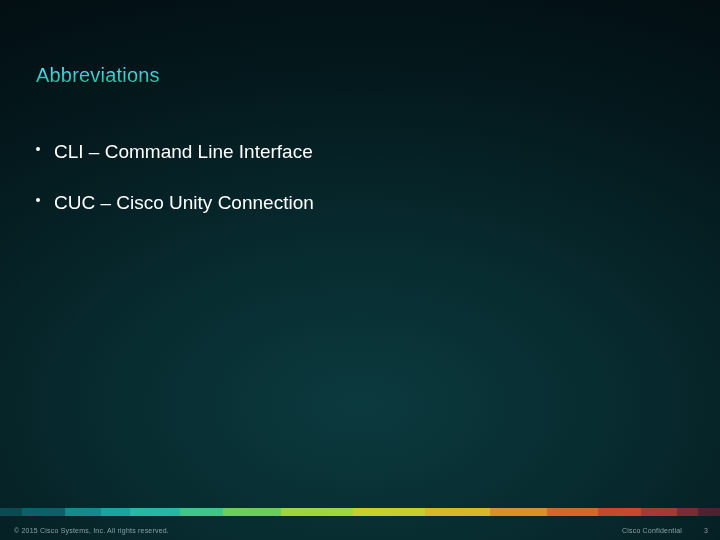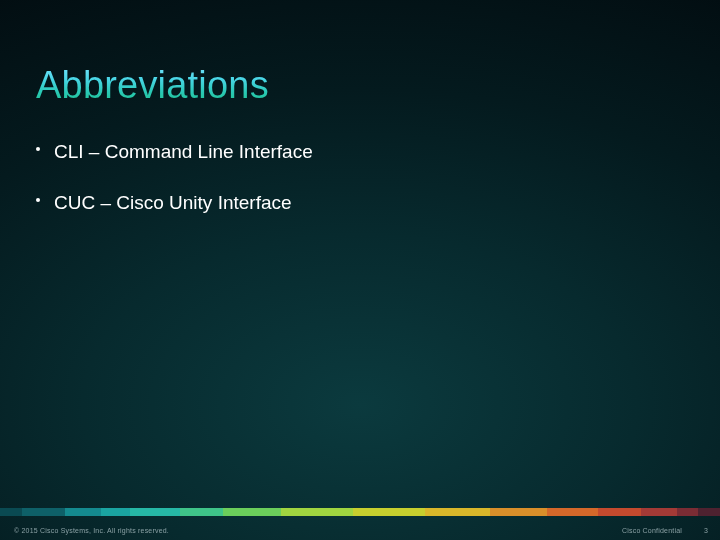--- a/index.html
+++ b/index.html
@@ -12,21 +12,21 @@
   }
   .slide {
     width: 720px;
     height: 540px;
     position: relative;
   }
   .title {
     position: absolute;
     top: 64px;
     left: 36px;
-    font-size: 38px;
+    font-size: 20px;
     font-weight: 400;
     letter-spacing: 0.2px;
     background: linear-gradient(180deg, #7be3ff 0%, #49d6e6 35%, #2ac9b6 65%, #1bbf84 100%);
     -webkit-background-clip: text;
     background-clip: text;
     color: transparent;
     -webkit-text-fill-color: transparent;
   }
   .content {
     position: absolute;
@@ -110,21 +110,21 @@
 
   <h1 class="title">Abbreviations</h1>
 
   <div class="content">
     <div class="bullet-item">
       <span class="bullet-dot"></span>
       <span>CLI – Command Line Interface</span>
     </div>
     <div class="bullet-item">
       <span class="bullet-dot"></span>
-      <span>CUC – Cisco Unity Interface</span>
+      <span>CUC – Cisco Unity Connection</span>
     </div>
   </div>
 
   <div class="footer-bar">
     <span class="seg s1"></span>
       <span class="seg s2"></span>
       <span class="seg s3"></span>
       <span class="seg s4"></span>
     <span class="seg s5"></span>
       <span class="seg s6"></span>

